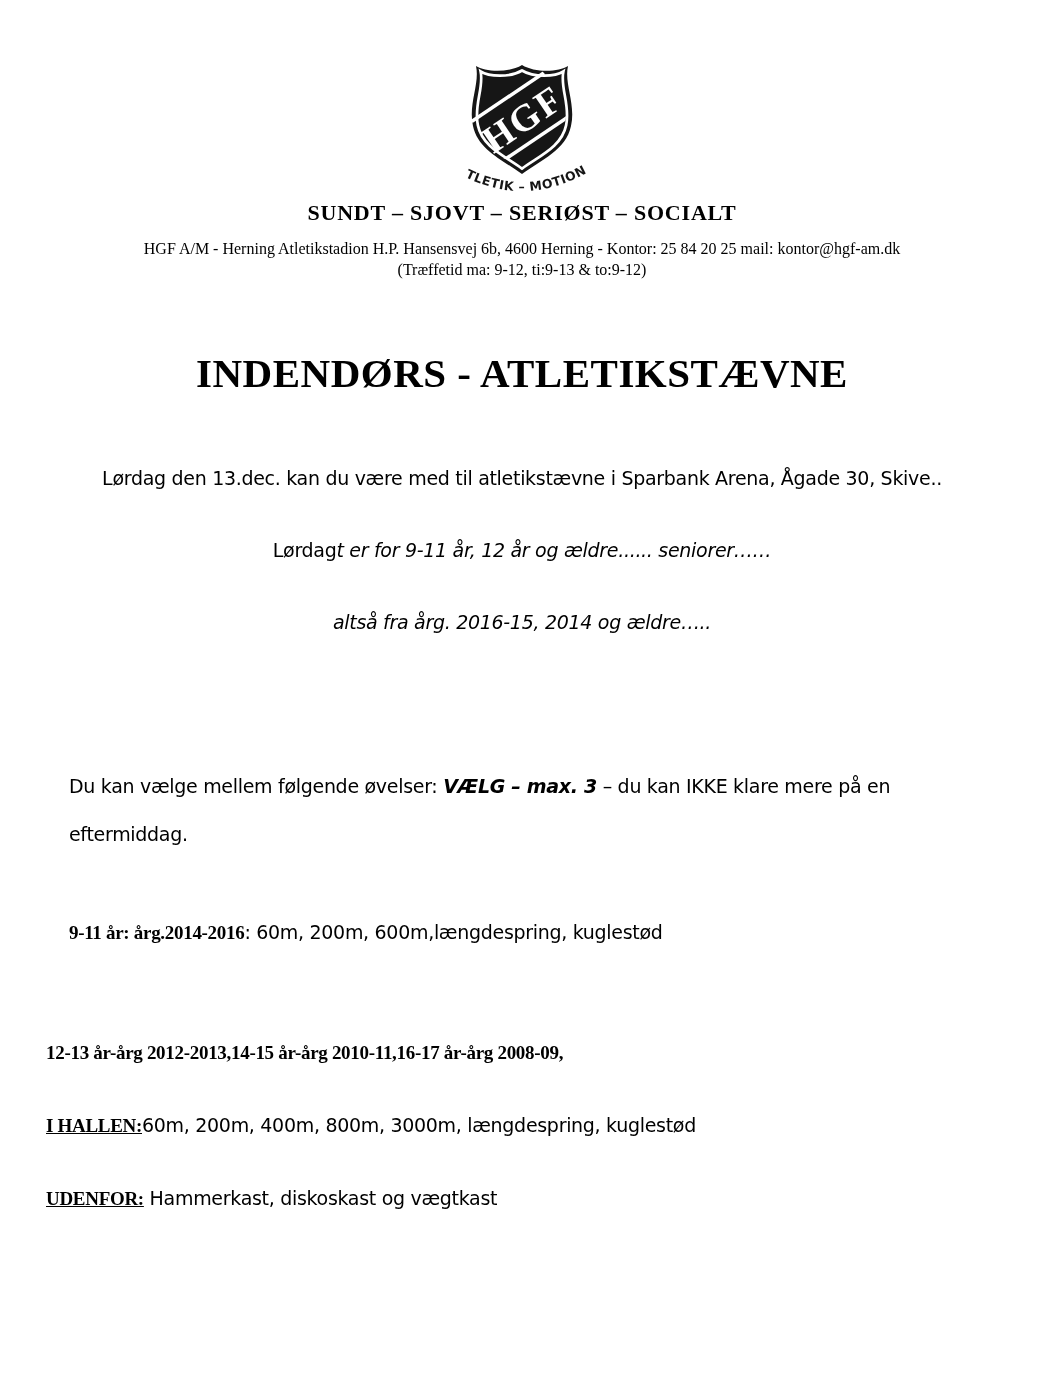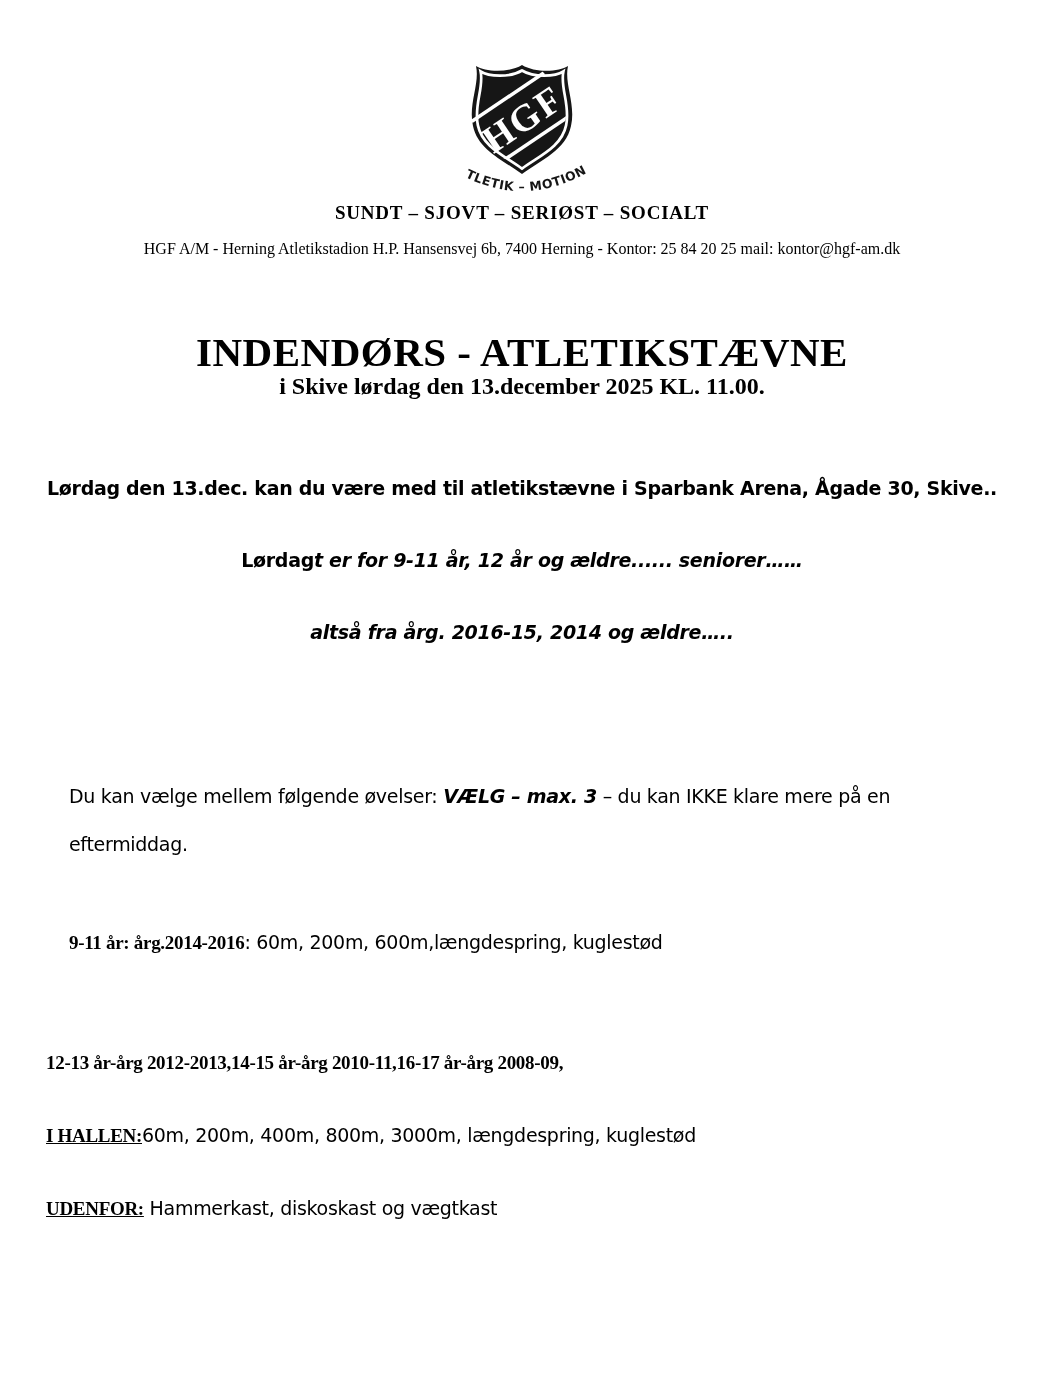--- a/index.html
+++ b/index.html
@@ -14,37 +14,37 @@
     padding:0 30px 0 46px;
     font-family:"DejaVu Sans", sans-serif;
   }
   
   .masthead { text-align:center; margin-left:-12px; }
   .logo-svg { display:block; margin:60px auto 0; width:132px; height:140px; }
   .tagline {
     margin-top:2px;
     font-family:"Liberation Serif", serif;
     font-weight:bold;
-    font-size:19px;
+    font-size:22px;
     letter-spacing:0.8px;
     line-height:22px;
   }
   .address {
     margin-top:14px;
     font-family:"Liberation Serif", serif;
     font-size:16px;
     line-height:21px;
   }
   
   .title-block { text-align:center; margin-left:-12px; font-family:"Liberation Serif", serif; font-weight:bold; }
   .title-main { margin-top:74px; font-size:41px; line-height:38px; letter-spacing:0.5px; }
   .title-sub  { font-size:24px; line-height:31px; }
   
   .t { font-size:19px; line-height:24px; letter-spacing:-0.3px; white-space:pre-wrap; }
-  .center { text-align:center; margin-left:-12px;font-weight:bold; }
+  .center { text-align:center; margin-left:-12px; }
   .b { font-weight:bold;font-family:Liberation Serif, serif; }
   .i { font-style:italic; }
   .bi { font-weight:bold; font-style:italic; }
   .u { text-decoration:underline; }
   .intro   { margin-top:26px; }
   .choose  { margin-top:68px; }
   .g911    { margin-top:26px; }
   .groups  { margin-top:24px; }
 </style>
 </head>
@@ -66,27 +66,27 @@
         <rect x="-40" y="81" width="210" height="3.6" fill="#ffffff"></rect>
         <text x="65" y="72" text-anchor="middle" font-size="38" font-weight="bold" font-family="'Liberation Serif', serif" letter-spacing="2" fill="#ffffff">HGF</text>
       </g>
       <path id="arcPath" d="M4,115 Q65,147 126,115" fill="none"></path>
       <text font-size="12.5" font-weight="bold" font-family="'DejaVu Sans', sans-serif" fill="#161616" letter-spacing="0.5">
         <textPath href="#arcPath" xlink:href="#arcPath" startOffset="50%" text-anchor="middle">ATLETIK – MOTION</textPath>
       </text>
     </svg>
     <div class="tagline">SUNDT – SJOVT – SERIØST – SOCIALT</div>
     <div class="address">
-      <div>HGF A/M - Herning Atletikstadion H.P. Hansensvej 6b, 7400 Herning - Kontor: 25 84 20 25 mail: kontor@hgf-am.dk</div>
+      <div>HGF A/M - Herning Atletikstadion H.P. Hansensvej 6b, 4600 Herning - Kontor: 25 84 20 25 mail: kontor@hgf-am.dk</div>
+      <div>(Træffetid ma: 9-12, ti:9-13 &amp; to:9-12)</div>
     </div>
   </div>
 
   <div class="title-block">
     <div class="title-main">INDENDØRS - ATLETIKSTÆVNE</div>
-    <div class="title-sub">i Skive lørdag den 13.december 2025 KL. 11.00.</div>
   </div>
 
   <div class="t center intro">
     <div>Lørdag den 13.dec. kan du være med til atletikstævne i Sparbank Arena, Ågade 30, Skive..</div>
     <div><span>Lørdag</span><span class="i">t er for 9-11 år, 12 år og ældre...... seniorer……</span></div>
     <div class="i">altså fra årg. 2016-15, 2014 og ældre…..</div>
   </div>
 
   <div class="t choose">
     <span>Du kan vælge mellem følgende øvelser: </span><span class="bi">VÆLG – max. 3</span><span> – du kan IKKE klare mere på en</span><br>

